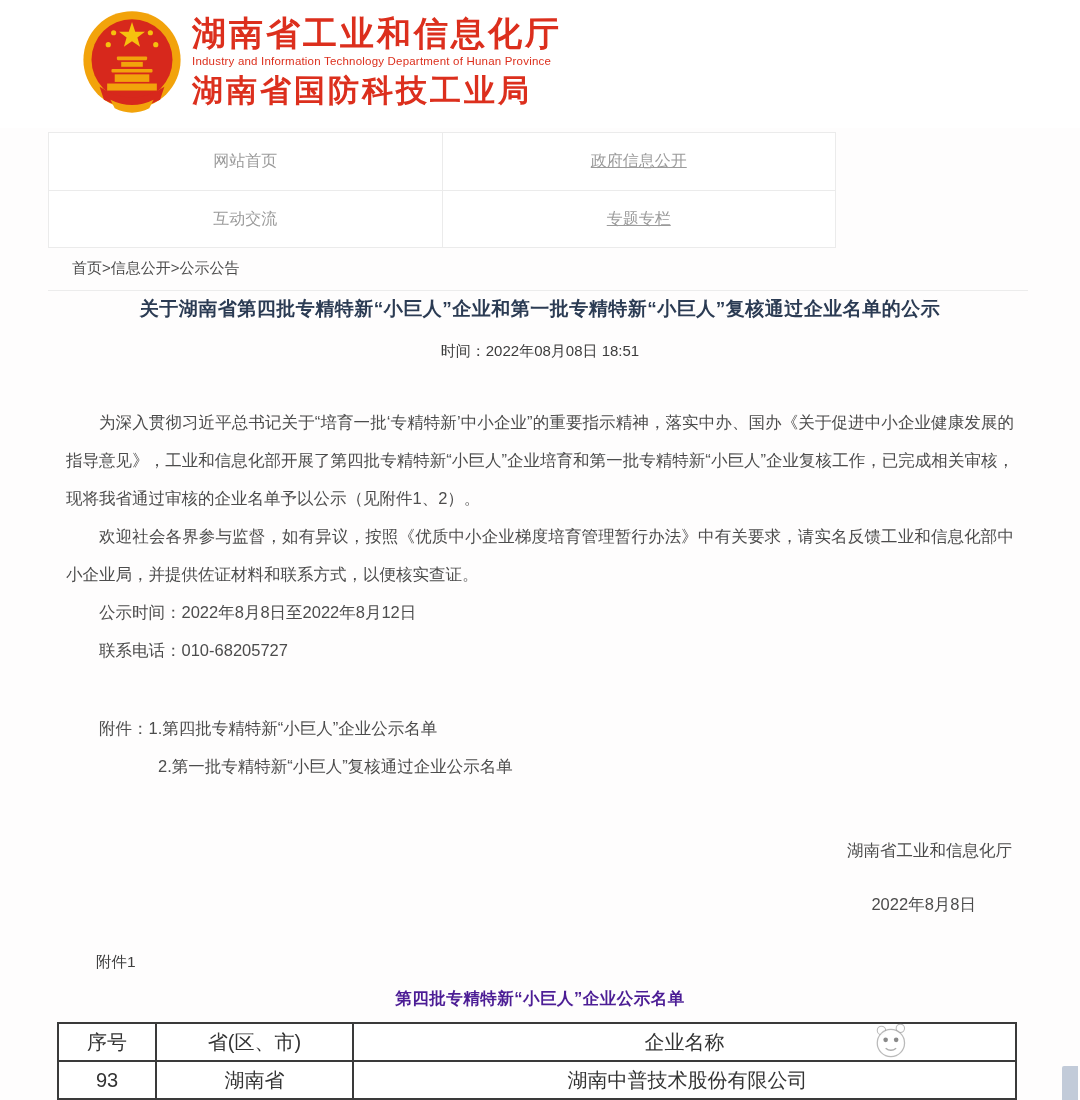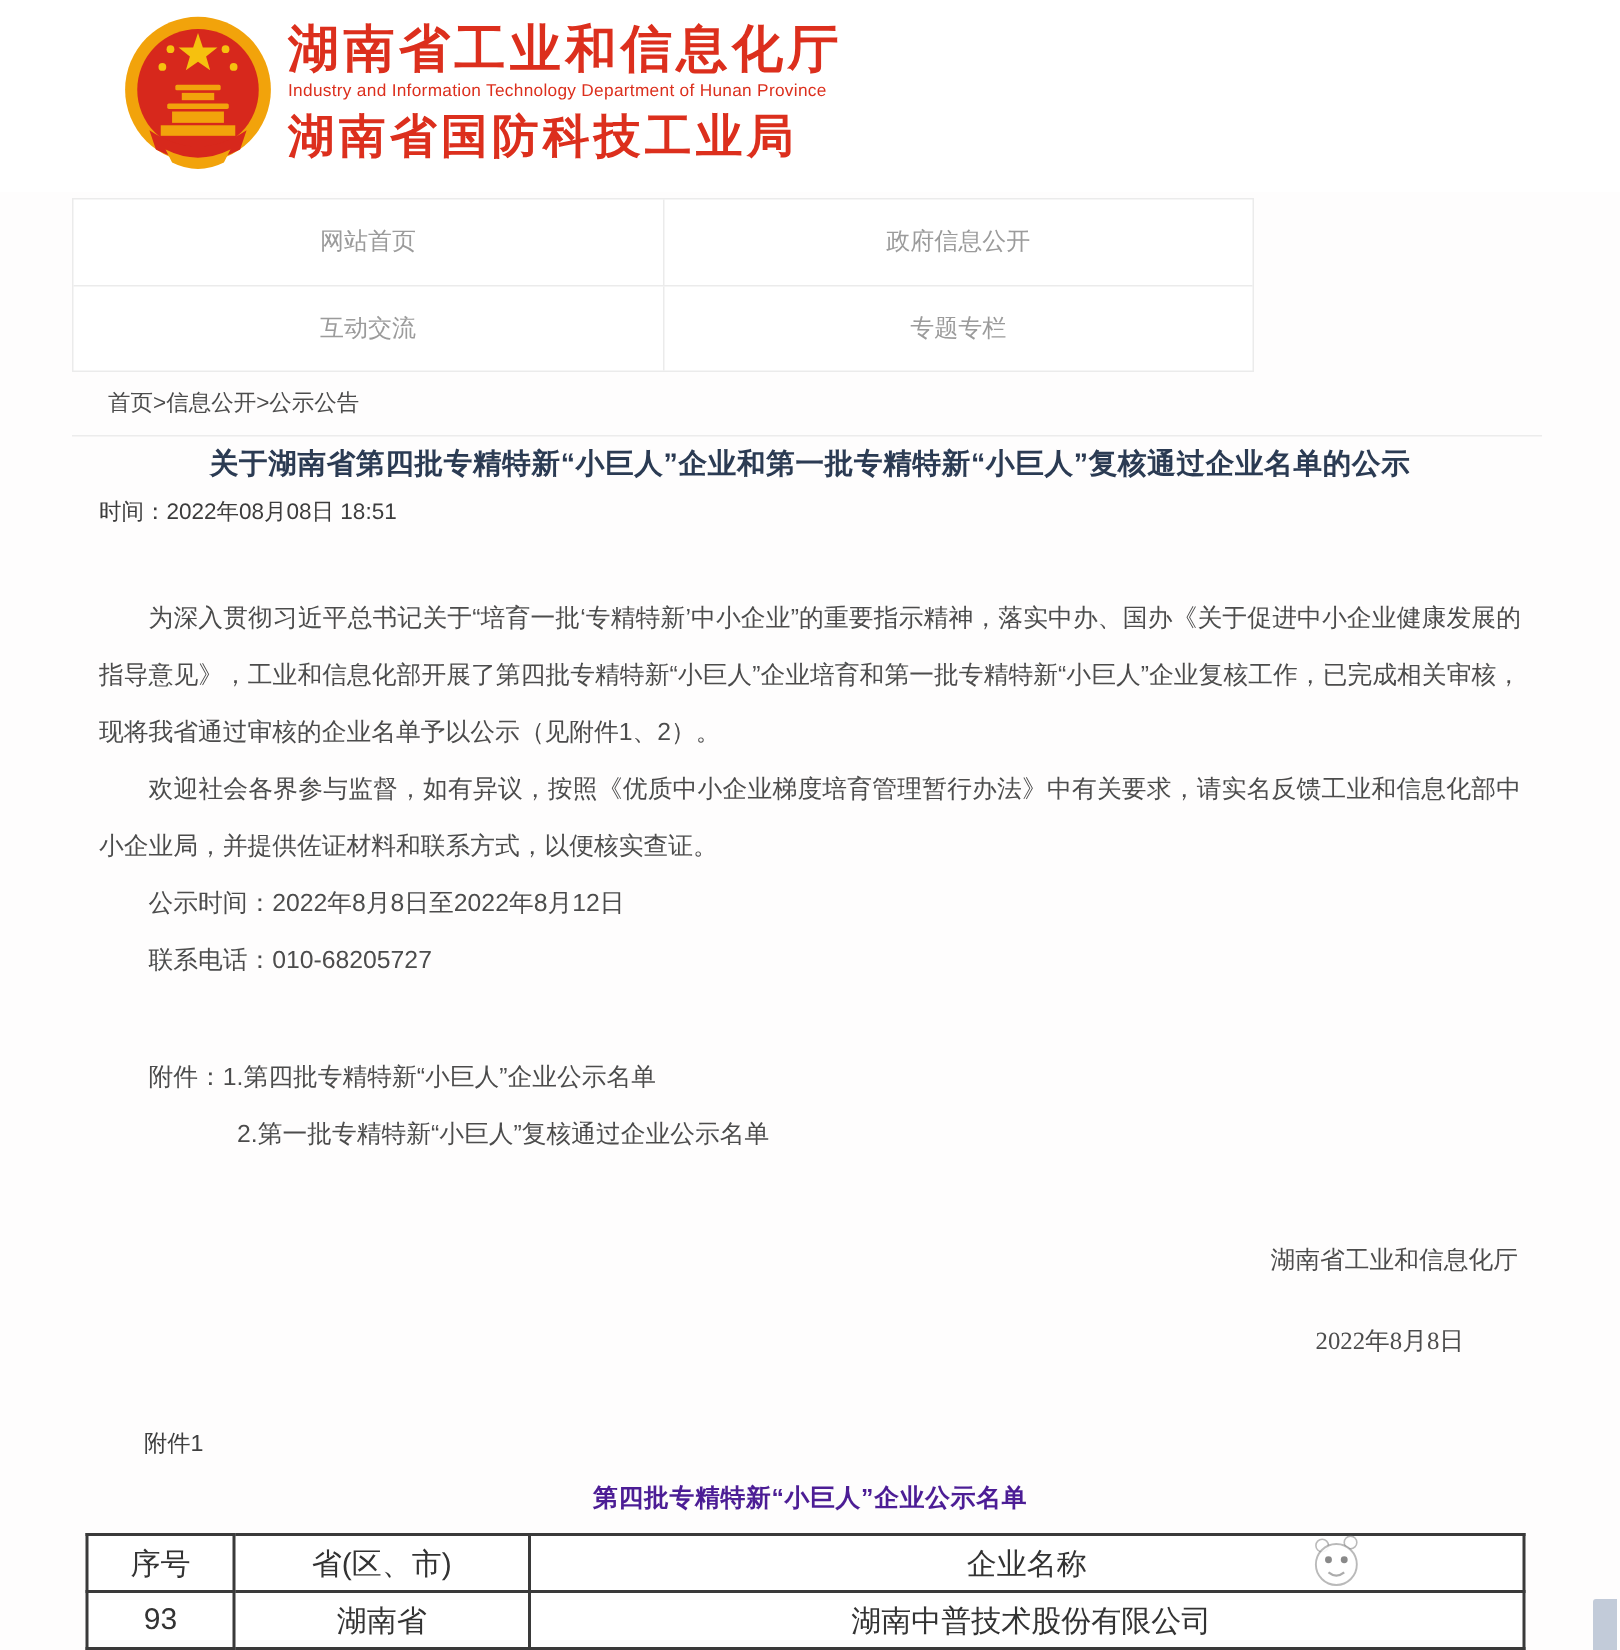--- a/index.html
+++ b/index.html
@@ -19,40 +19,40 @@
   .org-en  { font-size:11.5px; letter-spacing:.2px; margin-top:2px; }
   .org-cn2 { font-size:31px; font-weight:bold; letter-spacing:3px; margin-top:3px; }
 
   
   .nav { position:absolute; left:48px; top:132px; width:788px; background:#fff;
          border:1px solid #ebebeb; }
   .nav-row { display:flex; height:57px; }
   .nav-row + .nav-row { border-top:1px solid #ebebeb; }
   .nav-cell { flex:1; display:flex; align-items:center; justify-content:center;
               font-size:16px; color:#9b9b9b; cursor:pointer; }
-  .nav-cell + .nav-cell { border-left:1px solid #ebebeb; }
+  .nav-cell + .nav-cell { border-left:1px solid #ebebeb;text-decoration:underline; }
 
   
   .crumb-bar { position:absolute; left:48px; top:247px; width:980px; height:44px;
                border-bottom:1px solid #ececec; display:flex; align-items:center; }
   .crumb { font-size:15px; color:#4c4c4c; padding-left:24px; cursor:pointer; }
 
   
   .article { position:absolute; left:66px; top:296px; width:948px; }
   .doc-title { text-align:center; font-size:19px; font-weight:bold; color:#2b3b53;
                letter-spacing:.5px; white-space:nowrap; }
-  .doc-time { font-size:15px; color:#3c3c3c; margin-top:10px; }
+  .doc-time { text-align:center; font-size:15px; color:#3c3c3c; margin-top:20px; }
   .doc-body { margin-top:42px; font-size:16.5px; color:#4c4c4c; line-height:38px; }
   .para { text-indent:2em; text-align:justify; }
   .line-plain { text-indent:2em; }
   .attach-label { text-indent:2em; margin-top:40px; }
   .attach-line2 { padding-left:92px; }
   .sign-block { margin-top:46px; text-align:right; font-size:16.5px; color:#4c4c4c; }
   .sign-org { padding-right:2px; }
-  .sign-date { margin-top:16px; padding-right:38px;font-family:Liberation Serif, serif; }
+  .sign-date { margin-top:16px; padding-right:38px; }
 
   
   .att1-label { position:absolute; left:96px; top:952px; font-size:15.5px; color:#3f3f3f; }
   .att1-title { position:absolute; left:66px; top:988px; width:948px; text-align:center;
                 font-size:16.5px; font-weight:bold; color:#4c1d95; letter-spacing:.5px; }
   .att1-table { position:absolute; left:57px; top:1022px; width:960px;
                 border-collapse:collapse; font-size:20px; color:#333; background:#fff; }
   .att1-table th, .att1-table td { border:2px solid #3a3a3a; height:38px;
                 font-weight:normal; text-align:center; }
   .col-seq { width:98px; }

